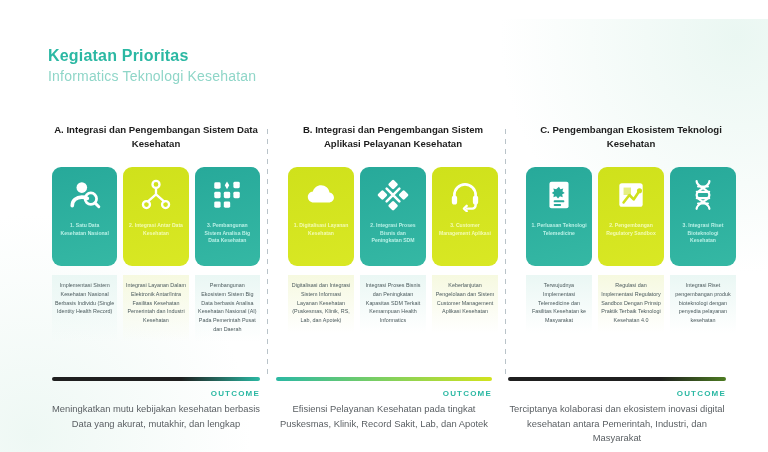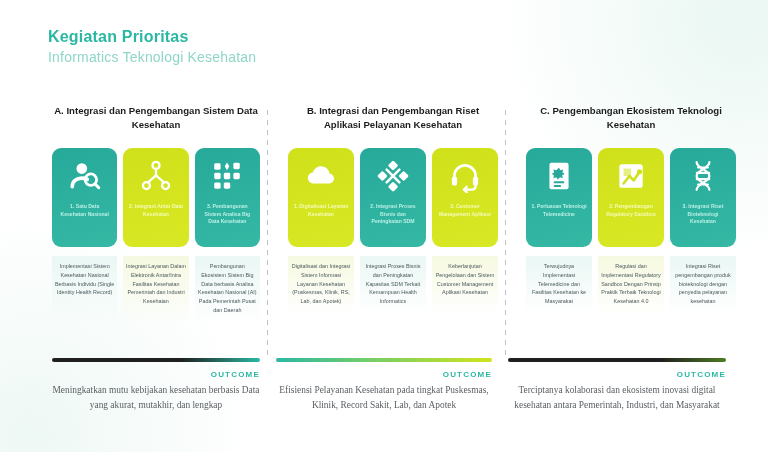--- a/index.html
+++ b/index.html
@@ -8,20 +8,21 @@
     background:#ffffff;
     font-family:"Liberation Sans", sans-serif;
     position:relative;
   }
   .page{
     position:absolute;inset:0;
     background:
       radial-gradient(circle at 96% 4%, #eaf7f2 0%, rgba(234,247,242,0) 28%),
       radial-gradient(circle at 4% 96%, #eef8f4 0%, rgba(238,248,244,0) 26%),
       #ffffff;
+    margin-top: 19px;
   }
 
   
   .header{position:absolute;left:48px;top:28px;}
   .title{
     font-size:16px;font-weight:bold;color:#2bb8a3;letter-spacing:.2px;
     margin:0 0 4px 0;line-height:1.1;
   }
   .subtitle{
     font-size:14px;color:#8fd6c8;letter-spacing:.2px;margin:0;line-height:1.1;
@@ -83,21 +84,21 @@
   .out.c{width:234px;}
   .bar{height:4px;border-radius:2px;}
   .bar.a{background:linear-gradient(to right,#1f1f1f 0%,#1f1f1f 62%,#2bb8a3 100%);}
   .bar.b{background:linear-gradient(to right,#2bb8a3 0%,#7ccf62 48%,#d2e31d 100%);}
   .bar.c{background:linear-gradient(to right,#1f1f1f 0%,#1f1f1f 70%,#4d7c22 100%);}
   .out-title{
     text-align:right;font-size:8px;font-weight:bold;color:#2bb8a3;
     letter-spacing:1.2px;margin-top:8px;
   }
   .out-text{
-    text-align:center;font-size:9.4px;line-height:1.55;color:#5a5f63;margin-top:4px;font-family:Liberation Serif, serif;
+    text-align:center;font-size:9.4px;line-height:1.55;color:#5a5f63;margin-top:4px;
   }
 </style>
 </head>
 <body>
 
 <div class="page">
 
   <div class="header">
     <div class="title">Kegiatan Prioritas</div>
     <div class="subtitle">Informatics Teknologi Kesehatan</div>
@@ -154,21 +155,21 @@
       <div class="descs">
         <div class="desc tint-teal">Implementasi Sistem Kesehatan Nasional Berbasis Individu (Single Identity Health Record)</div>
         <div class="desc tint-lime">Integrasi Layanan Dalam Elektronik Antar/Intra Fasilitas Kesehatan Pemerintah dan Industri Kesehatan</div>
         <div class="desc tint-teal">Pembangunan Ekosistem Sistem Big Data berbasis Analisa Kesehatan Nasional (AI) Pada Pemerintah Pusat dan Daerah</div>
       </div>
       <div class="col-sep"></div>
     </div>
 
     <div class="col b">
       <div class="col-head">B. Integrasi dan Pengembangan
-Riset Aplikasi Pelayanan Kesehatan</div>
+Sistem Aplikasi Pelayanan Kesehatan</div>
       <div class="cards">
 
         <div class="card lime">
           <span class="card-icon">
             <svg viewBox="0 0 32 32" fill="none">
               <path d="M9 23c-3 0-5.4-2.3-5.4-5.2 0-2.7 2.1-4.9 4.8-5.1.9-3.4 4-5.8 7.7-5.8 4 0 7.3 2.9 7.9 6.7 2.4.3 4.2 2.3 4.2 4.7 0 2.6-2.2 4.7-4.9 4.7z" fill="#ffffff"></path>
             </svg>
           </span>
           <span class="card-label">1. Digitalisasi Layanan Kesehatan</span>
         </div>

